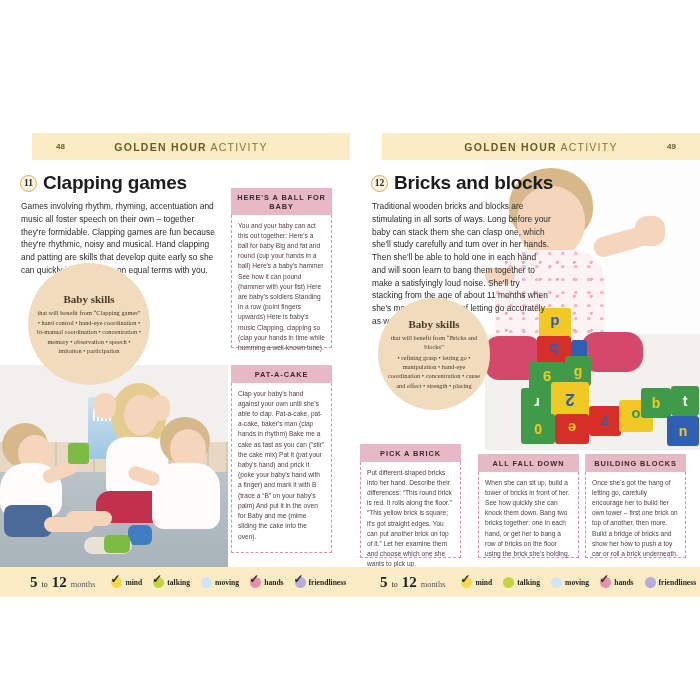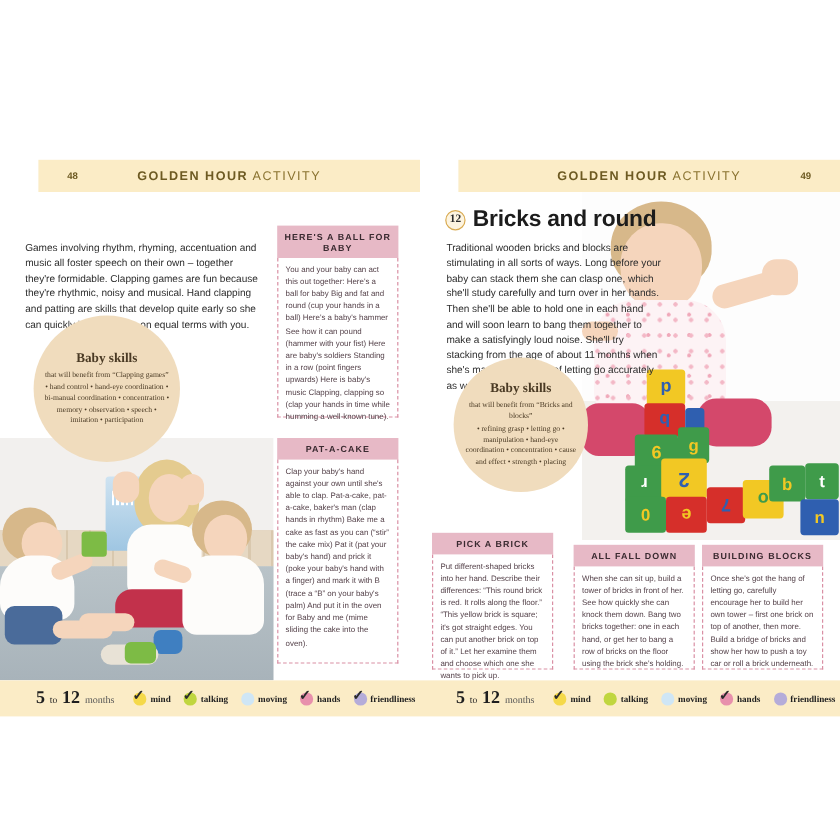--- a/index.html
+++ b/index.html
@@ -187,20 +187,24 @@
 
           <div class="head hairB" style="left:160px;top:52px;width:50px;height:48px;"></div>
           <div class="head skin" style="left:170px;top:64px;width:36px;height:40px;"></div>
           <div class="limb shirt" style="left:152px;top:98px;width:68px;height:66px;border-radius:24px 24px 12px 12px;"></div>
           <div class="limb skin" style="left:128px;top:104px;width:32px;height:14px;border-radius:8px;transform:rotate(18deg);"></div>
           <div class="blk cube-b" style="left:128px;top:160px;width:24px;height:20px;border-radius:6px;"></div>
           <div class="limb doggy" style="left:84px;top:172px;width:48px;height:17px;border-radius:9px;"></div>
           <div class="limb cube-g" style="left:104px;top:170px;width:26px;height:18px;border-radius:5px;"></div>
         </div>
 
+        <div class="titlerow" style="left:20px;top:12px;">
+          <span class="numbadge">11</span>
+          <span class="acttitle">Clapping games</span>
+        </div>
 
         <p class="intro" style="left:21px;top:40px;width:196px;">Games involving rhythm, rhyming, accentuation and music all foster speech on their own – together they're formidable. Clapping games are fun because they're rhythmic, noisy and musical. Hand clapping and patting are skills that develop quite early so she can quickly join in and be on equal terms with you.</p>
 
         <div class="skills" style="left:28px;top:103px;width:122px;height:122px;">
           <div class="skills-h">Baby skills</div>
           <div class="skills-sub">that will benefit from “Clapping games”</div>
           <div class="skills-list">• hand control • hand-eye coordination • bi-manual coordination • concentration • memory • observation • speech • imitation • participation</div>
         </div>
 
         <div class="pbox" style="left:231px;top:28px;width:101px;">
@@ -251,21 +255,21 @@
           <div class="blk b-red" style="left:70px;top:254px;width:34px;height:30px;font-size:15px;color:#f2c824;transform:rotate(180deg);">e</div>
           <div class="blk b-red" style="left:104px;top:246px;width:32px;height:30px;font-size:15px;color:#2f5fb0;transform:rotate(180deg);">7</div>
           <div class="blk b-yellow" style="left:134px;top:240px;width:34px;height:32px;font-size:15px;color:#3f9b4a;transform:rotate(180deg);">o</div>
           <div class="blk b-green" style="left:156px;top:228px;width:30px;height:30px;font-size:14px;color:#f2c824;">b</div>
           <div class="blk b-green" style="left:186px;top:226px;width:28px;height:30px;font-size:14px;color:#fff;">t</div>
           <div class="blk b-blue" style="left:182px;top:256px;width:32px;height:30px;font-size:14px;color:#f2c824;">n</div>
         </div>
 
         <div class="titlerow" style="left:21px;top:12px;">
           <span class="numbadge">12</span>
-          <span class="acttitle">Bricks and round</span>
+          <span class="acttitle">Bricks and blocks</span>
         </div>
 
         <p class="intro" style="left:22px;top:40px;width:180px;">Traditional wooden bricks and blocks are stimulating in all sorts of ways. Long before your baby can stack them she can clasp one, which she'll study carefully and turn over in her hands. Then she'll be able to hold one in each hand and will soon learn to bang them together to make a satisfyingly loud noise. She'll try stacking from the age of about 11 months when she's mastered the skill of letting go accurately as well as holding.</p>
 
         <div class="skills" style="left:28px;top:138px;width:112px;height:112px;">
           <div class="skills-h">Baby skills</div>
           <div class="skills-sub">that will benefit from “Bricks and blocks”</div>
           <div class="skills-list">• refining grasp • letting go • manipulation • hand-eye coordination • concentration • cause and effect • strength • placing</div>
         </div>
 

